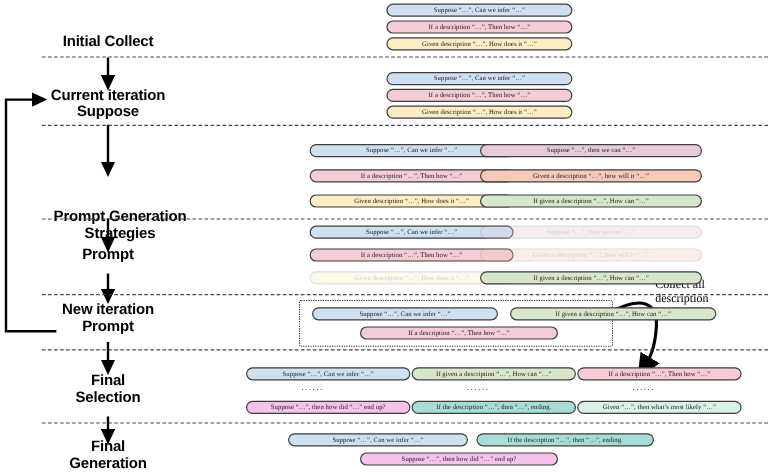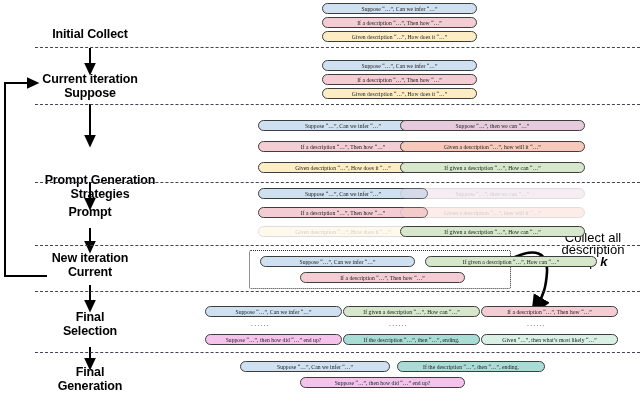--- a/index.html
+++ b/index.html
@@ -66,26 +66,26 @@
     font-size:7px;
     letter-spacing:1.2px;
     color:#2a2a2a;
     font-family:"Liberation Sans", sans-serif;
     line-height:7px;
   }
 
   
   .annot{
     position:absolute;
-    font-size:13px;
+    font-size:10px;
     font-weight:500;
     color:#000;
     line-height:12px;
-    text-align:center;
-    font-family:Liberation Sans, sans-serif;
+    text-align:left;
+    font-family:Liberation Serif, serif;
   }
   .annot i{font-style:italic;font-weight:bold;}
 
   svg.overlay{position:absolute;left:0;top:0;width:640px;height:396px;pointer-events:none;}
 </style>
 </head>
 <body>
 
 <div id="canvas">
 
@@ -120,21 +120,21 @@
 
   <div class="stage-label" style="left:10px;top:73px;width:160px;">Current iteration
 Suppose</div>
 
   <div class="stage-label" style="left:20px;top:146px;width:160px;margin-top:28px;">Prompt Generation
 Strategies</div>
 
   <div class="stage-label" style="left:10px;top:206px;width:160px;">Prompt</div>
 
   <div class="stage-label" style="left:10px;top:252px;width:160px;">New iteration
-Current</div>
+Prompt</div>
 
   <div class="stage-label" style="left:10px;top:311px;width:160px;">Final
 Selection</div>
 
   <div class="stage-label" style="left:10px;top:366px;width:160px;">Final
 Generation</div>
 
   <div class="sep" style="left:35px;top:47px;width:605px;"></div>
   <div class="sep" style="left:35px;top:104px;width:605px;"></div>
   <div class="sep" style="left:35px;top:182px;width:605px;"></div>

